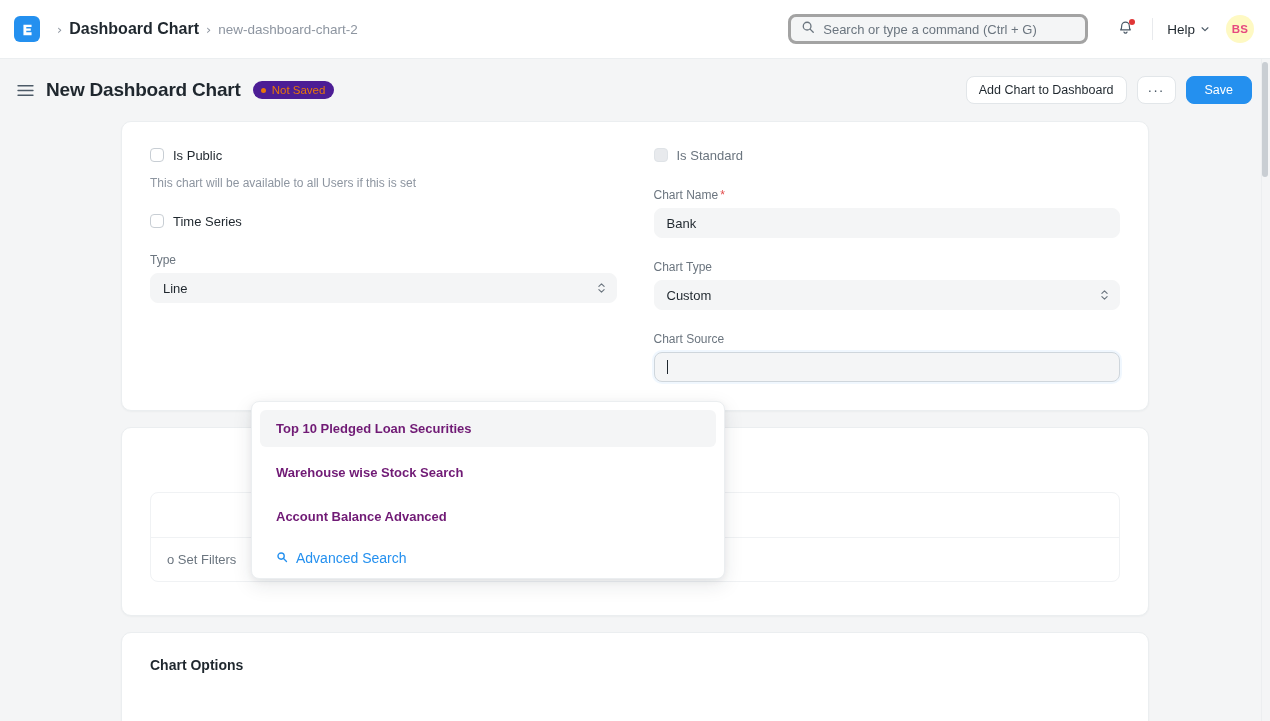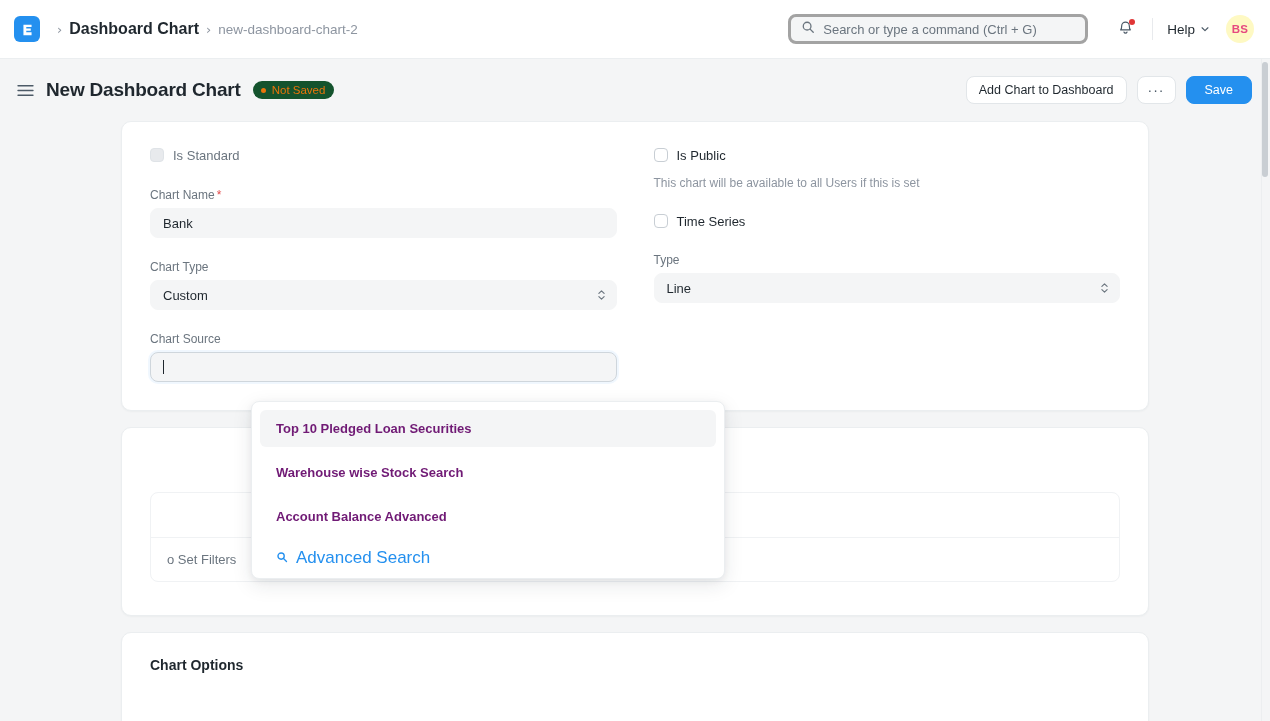--- a/index.html
+++ b/index.html
@@ -67,21 +67,21 @@
   .page-head {
     height: 62px; display: flex; align-items: center;
     padding: 0 18px 0 14px; background: #f4f5f6;
     position: relative; z-index: 30;
   }
   .ham { width: 22px; height: 22px; display:flex; align-items:center; justify-content:center; margin-right: 10px;}
   .page-title { font-size: 19px; font-weight: 700; color: #1f272e; letter-spacing: -0.2px; }
   .badge-notsaved {
     display: flex; align-items: center; gap: 6px;
     margin-left: 12px; padding: 3px 9px 3px 8px; border-radius: 9px;
-    background: #14532d; color: #e8750a; font-size: 11.5px; font-weight: 500;
+    background: #4c1d95; color: #e8750a; font-size: 11.5px; font-weight: 500;
   }
   .badge-dot { width: 5px; height: 5px; border-radius: 50%; background: #e8750a; }
   .head-actions { margin-left: auto; display: flex; align-items: center; gap: 10px; }
   .btn {
     height: 28px; border-radius: 8px; font-size: 12.5px;
     display: inline-flex; align-items: center; justify-content: center;
     padding: 0 12px; cursor: pointer; border: 1px solid #e2e6e9;
     background: #ffffff; color: #1f272e; white-space: nowrap;
   }
   .btn-dots { padding: 0 10px; font-size: 14px; color: #4c5a67; letter-spacing: 1px; }
@@ -150,21 +150,21 @@
   .dd-item {
     height: 37px; display: flex; align-items: center;
     padding: 0 16px; font-size: 13px; font-weight: 700; color: #701a75;
     cursor: pointer; margin: 0 8px; border-radius: 6px;
   }
   .dd-item.active { background: #f4f5f6; }
   .dd-item + .dd-item { margin-top: 7px; }
   .dd-footer {
     display: flex; align-items: center; gap: 8px;
     padding: 0 16px; margin: 11px 8px 0 8px; height: 24px;
-    font-size: 17px; color: #2490ef; cursor: pointer;
+    font-size: 14px; color: #2490ef; cursor: pointer;
   }
 
   
   .section-title { font-size: 14px; font-weight: 700; color: #1f272e; }
   .filter-box {
     margin-top: 24px; border: 1px solid #f0f2f4; border-radius: 8px; overflow: hidden;
   }
   .filter-row-a { height: 44px; }
   .filter-row-b {
     height: 44px; border-top: 1px solid #f0f2f4;
@@ -260,20 +260,46 @@
     <button class="btn btn-dots">···</button>
     <button class="btn btn-primary">Save</button>
   </div>
 </div>
 
 <div class="content">
 
   <div class="card" style="height:290px;">
     <div class="card-pad">
       <div class="grid2">
+
+        <div>
+          <div class="cb-row">
+            <span class="cb"></span>
+            <span class="cb-label">Is Public</span>
+          </div>
+          <div class="help-text">This chart will be available to all Users if this is set</div>
+
+          <div class="cb-row" style="margin-top:20px;">
+            <span class="cb"></span>
+            <span class="cb-label">Time Series</span>
+          </div>
+
+          <div class="field" style="margin-top:21px;">
+            <label class="field-label">Type</label>
+            <div class="control select">
+              <span>Line</span>
+              <span class="select-arrows">
+                <svg width="9" height="14" viewBox="0 0 10 16" fill="none" stroke="#6b757f" stroke-width="1.3" stroke-linecap="round" stroke-linejoin="round">
+                  <path d="M2 6.2 L5 3.2 L8 6.2"></path>
+                    <path d="M2 9.8 L5 12.8 L8 9.8"></path>
+                </svg>
+              </span>
+            </div>
+          </div>
+        </div>
 
         <div>
           <div class="cb-row">
             <span class="cb disabled"></span>
             <span class="cb-label muted">Is Standard</span>
           </div>
 
           <div class="field">
             <label class="field-label">
               <span>Chart Name</span><span class="req">*</span>
@@ -294,46 +320,20 @@
                 </svg>
               </span>
             </div>
           </div>
 
           <div class="field">
             <label class="field-label">Chart Source</label>
             <div class="control focused">
               <span class="caret"></span>
               <span></span>
-            </div>
-          </div>
-        </div>
-
-        <div>
-          <div class="cb-row">
-            <span class="cb"></span>
-            <span class="cb-label">Is Public</span>
-          </div>
-          <div class="help-text">This chart will be available to all Users if this is set</div>
-
-          <div class="cb-row" style="margin-top:20px;">
-            <span class="cb"></span>
-            <span class="cb-label">Time Series</span>
-          </div>
-
-          <div class="field" style="margin-top:21px;">
-            <label class="field-label">Type</label>
-            <div class="control select">
-              <span>Line</span>
-              <span class="select-arrows">
-                <svg width="9" height="14" viewBox="0 0 10 16" fill="none" stroke="#6b757f" stroke-width="1.3" stroke-linecap="round" stroke-linejoin="round">
-                  <path d="M2 6.2 L5 3.2 L8 6.2"></path>
-                    <path d="M2 9.8 L5 12.8 L8 9.8"></path>
-                </svg>
-              </span>
             </div>
           </div>
         </div>
 
       </div>
     </div>
   </div>
 
   <div class="card" style="height:189px;">
     <div class="card-pad" style="padding-top:26px;">

